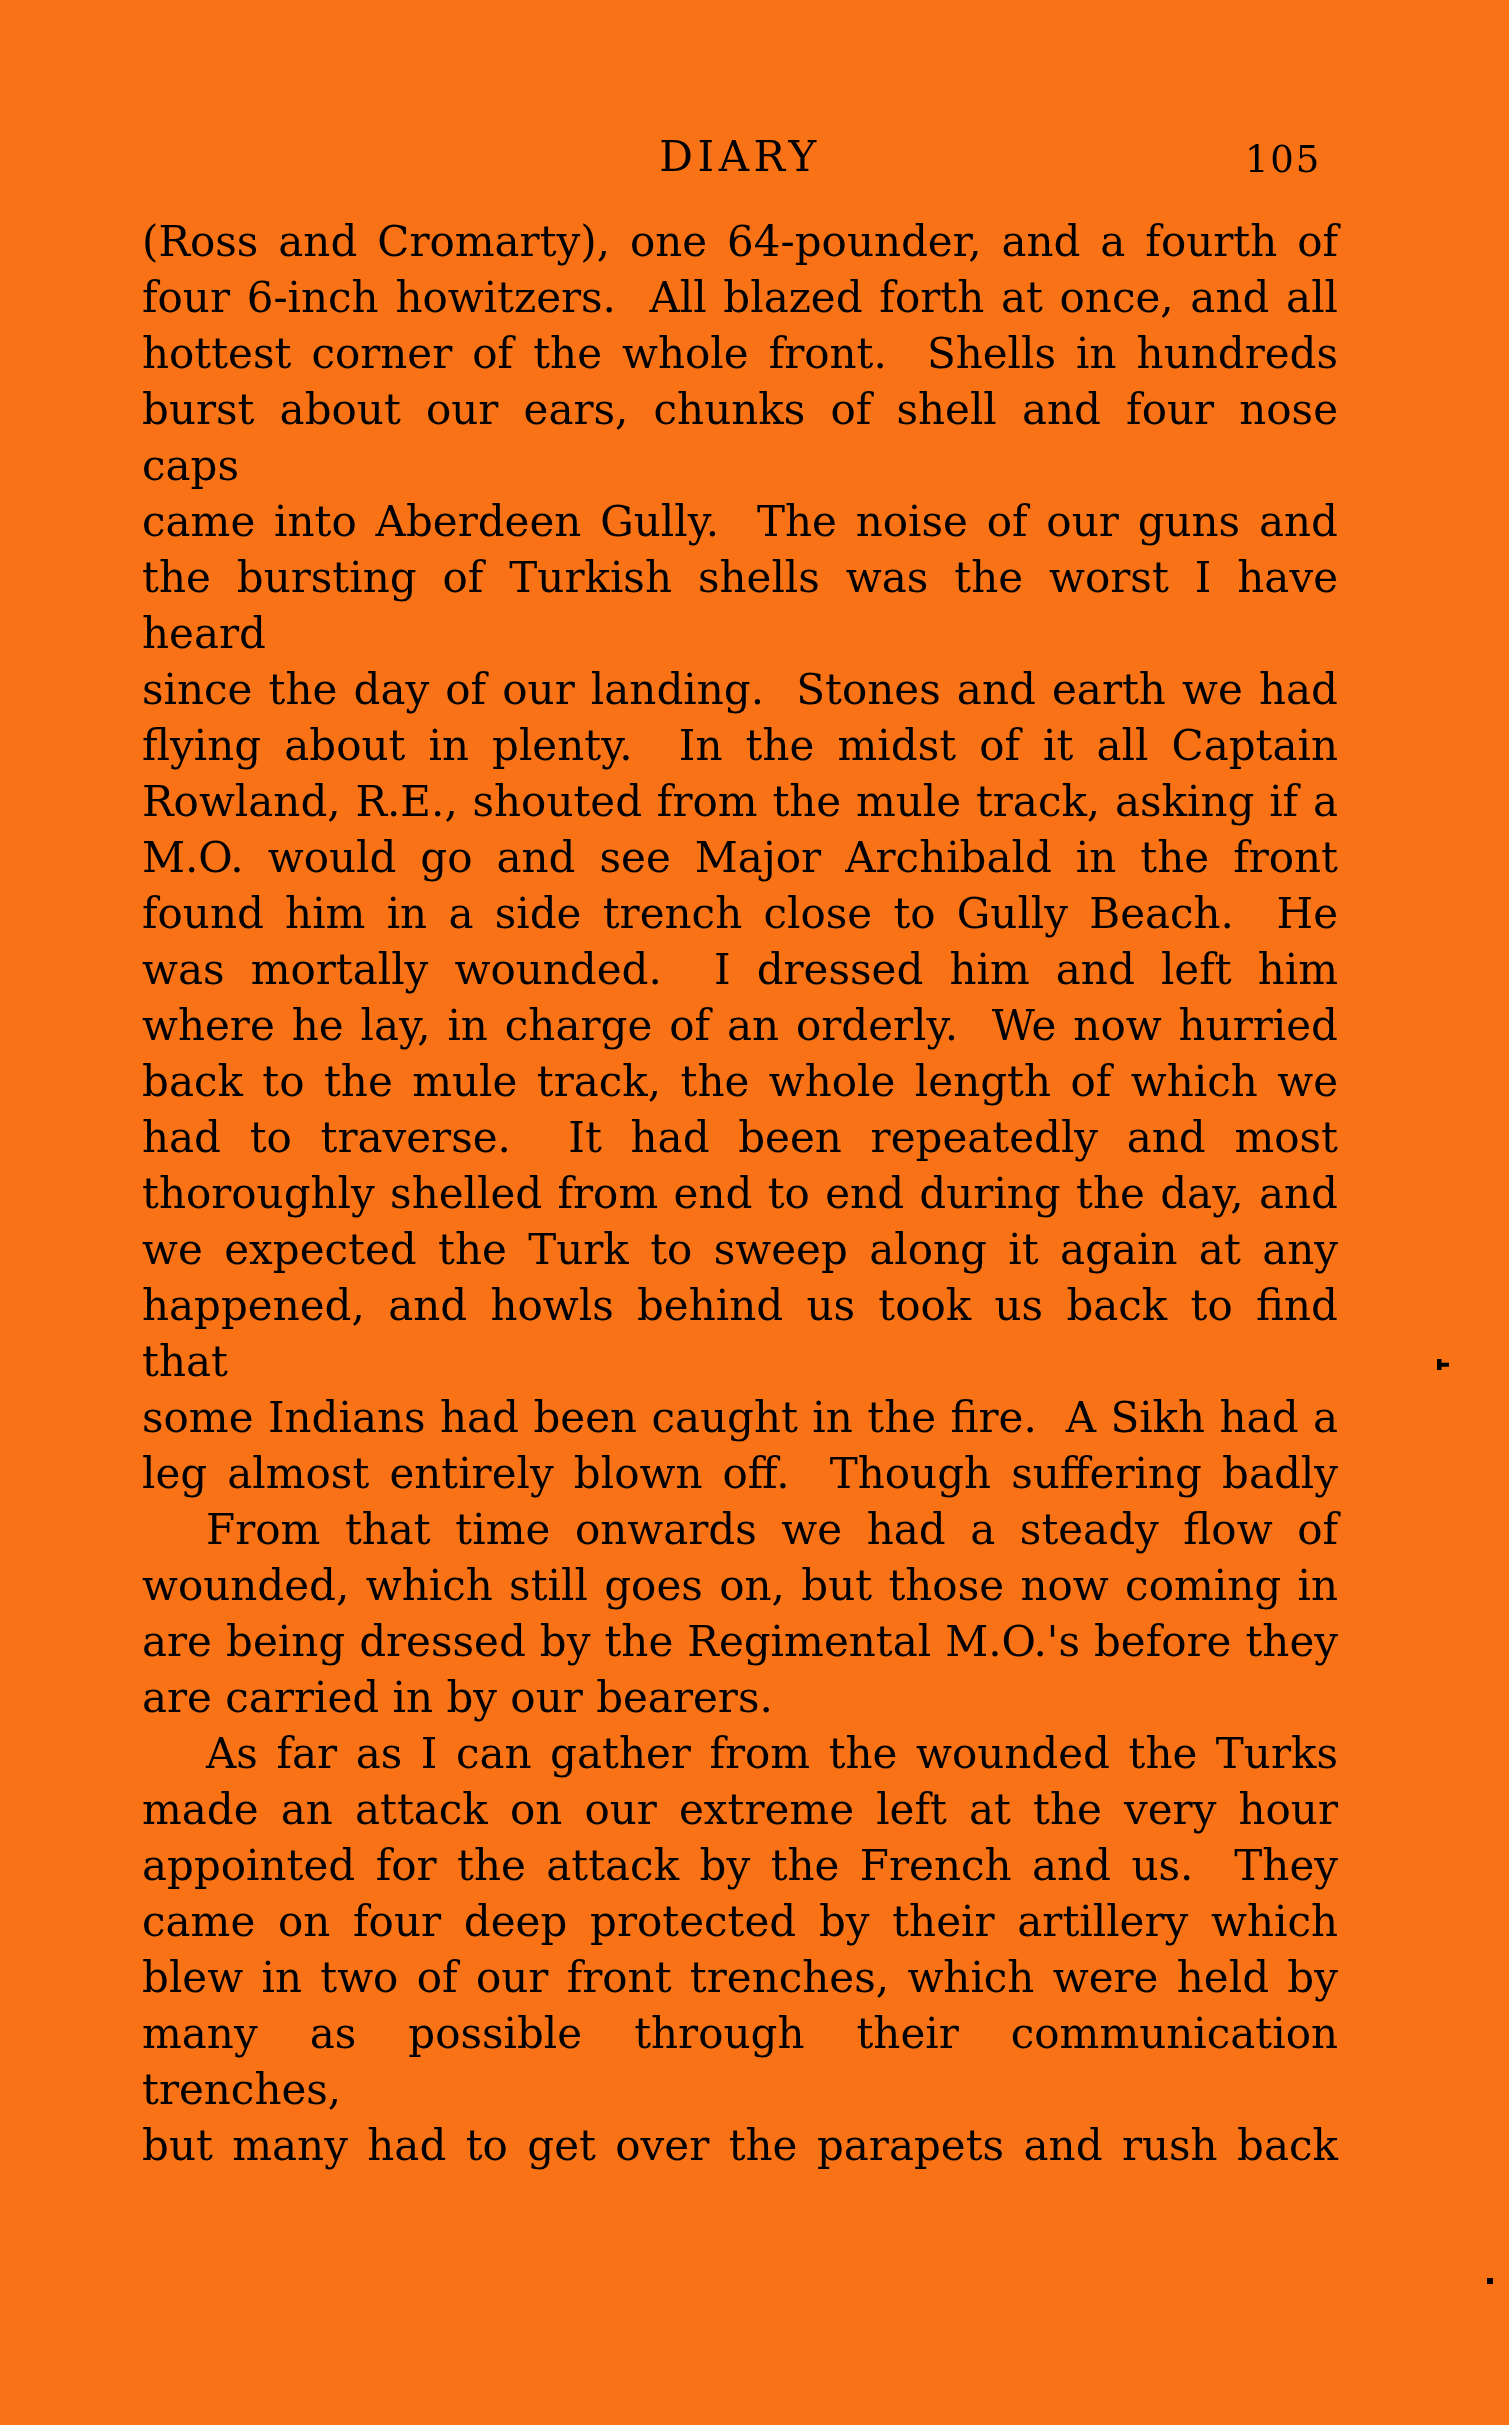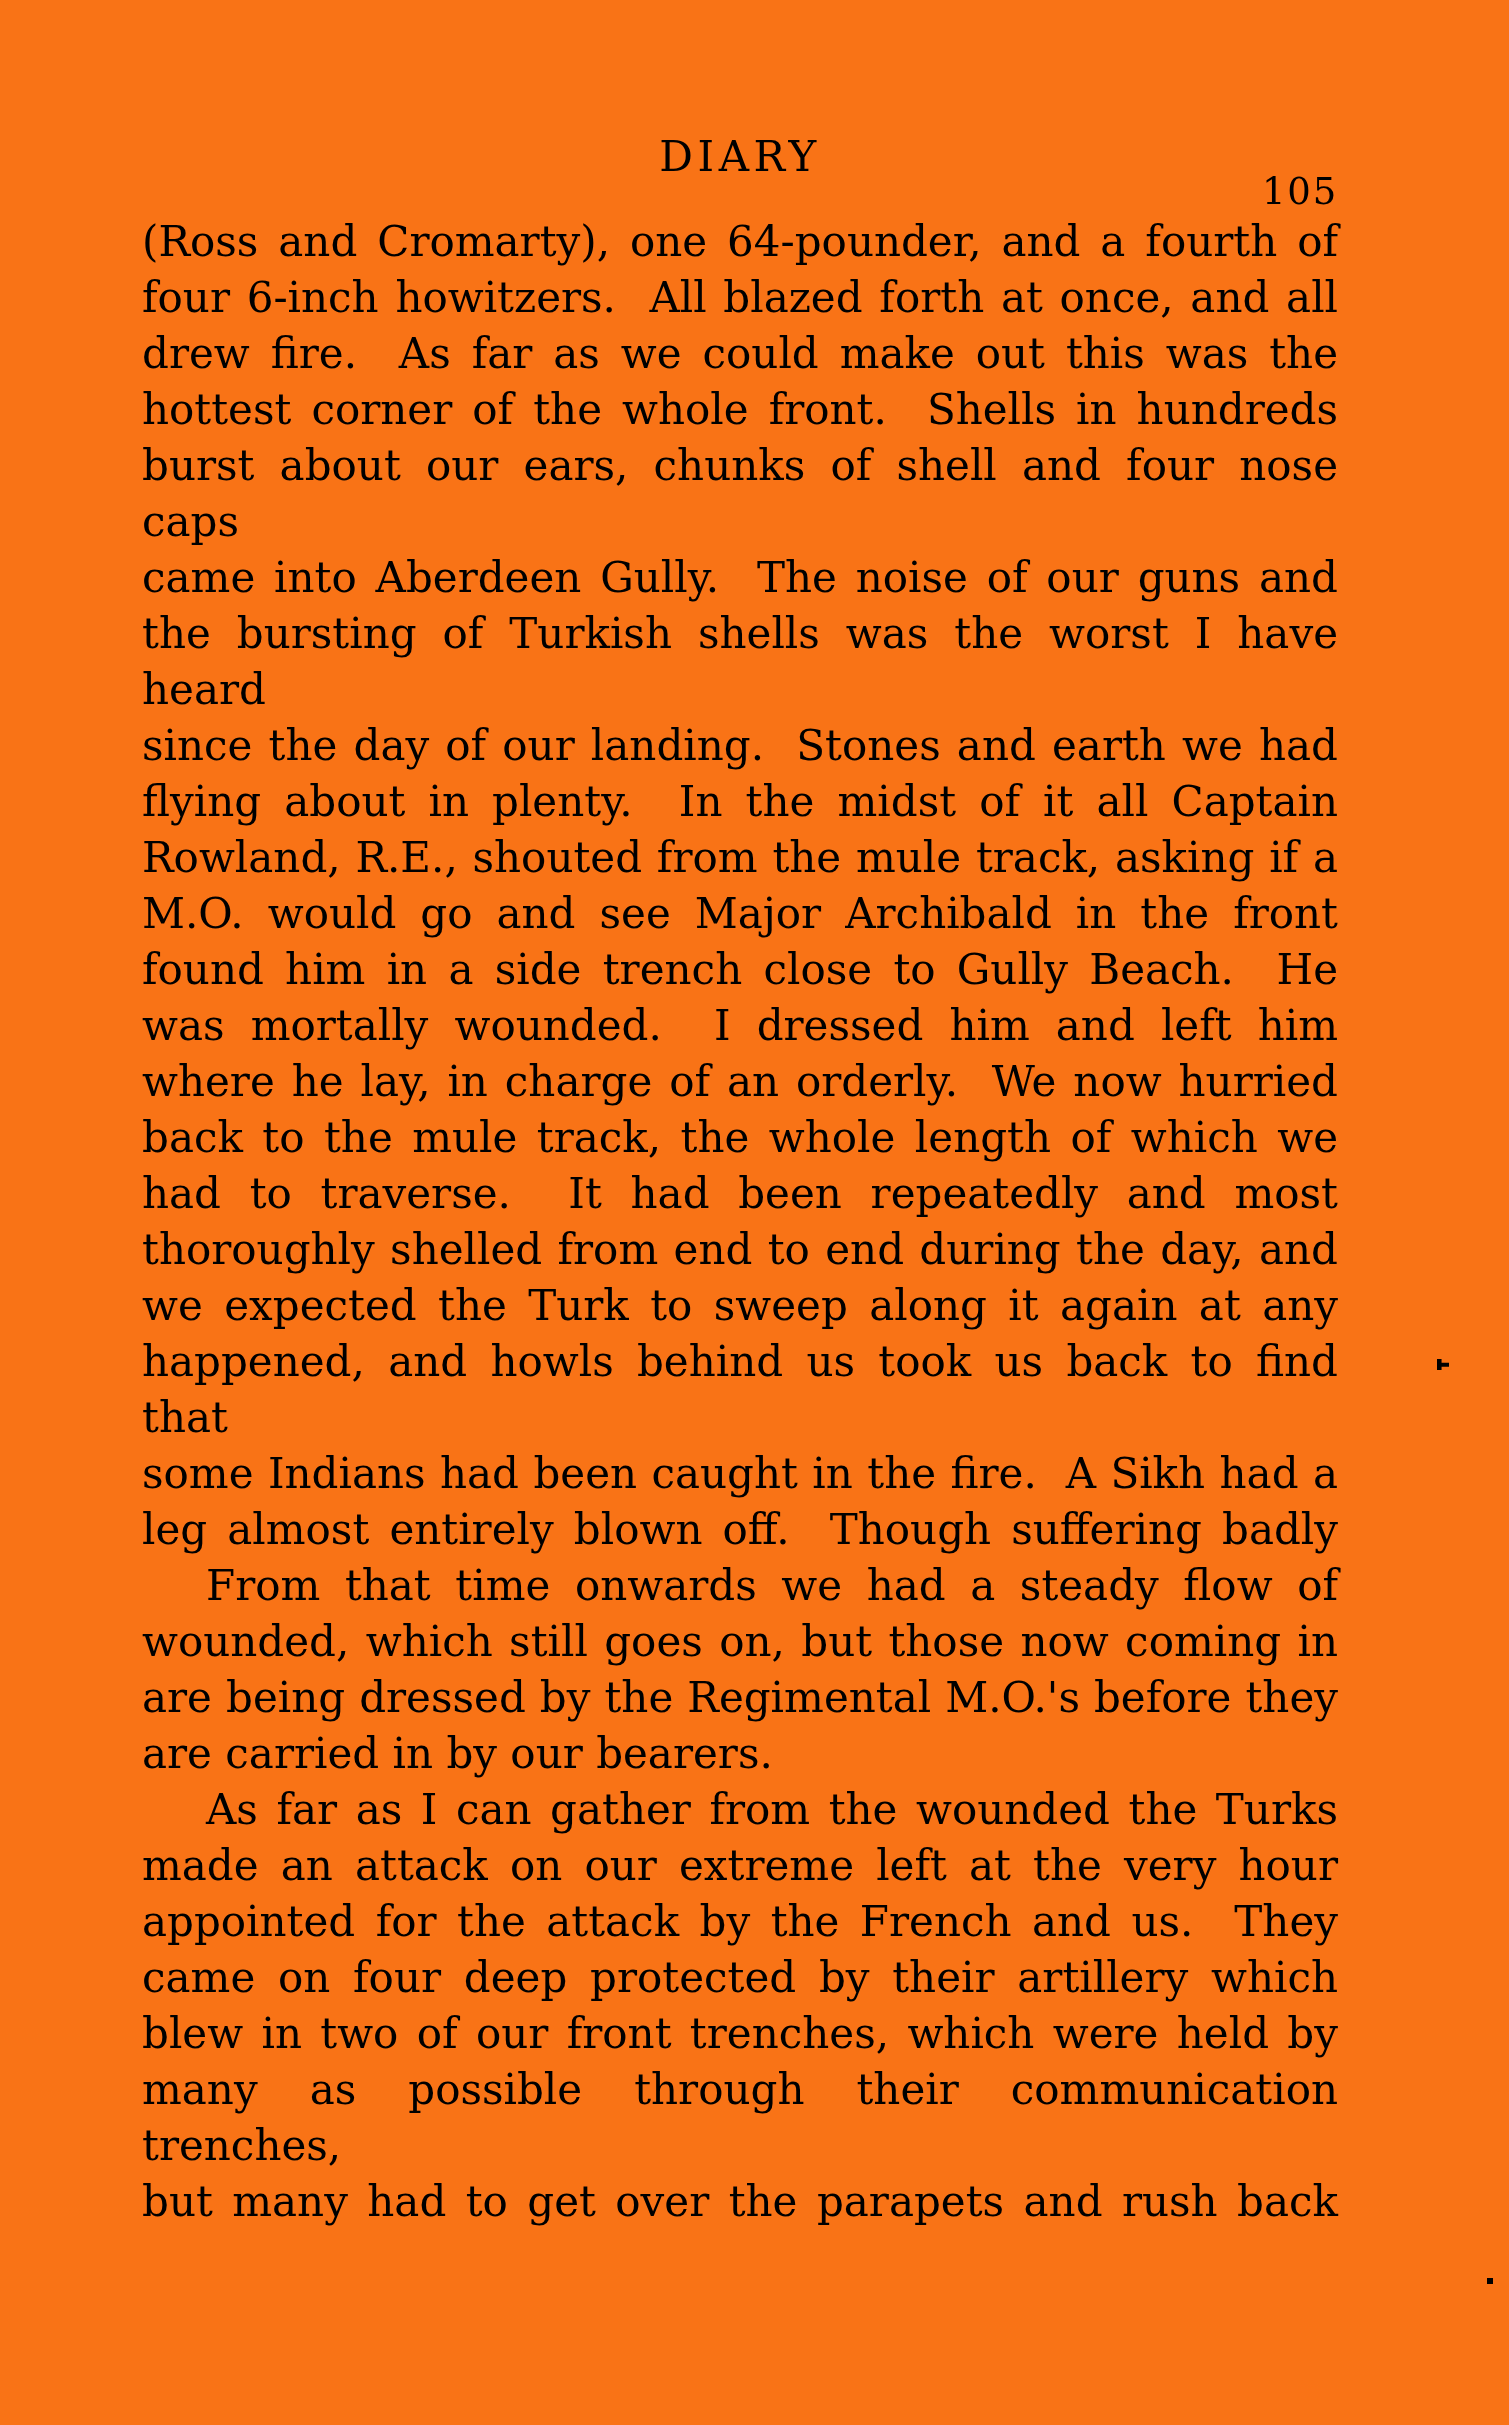--- a/index.html
+++ b/index.html
@@ -22,28 +22,27 @@
     top: 129px;
     width: 1196px;
     text-align: center;
     font-size: 42px;
     line-height: 56px;
     letter-spacing: 4.6px;
     white-space: pre;
   }
   .header-pagenum {
     position: absolute;
-    left: 142px;
+    left: 125px;
     top: 132px;
     width: 1196px;
     text-align: right;
     font-size: 37px;
     line-height: 56px;
     letter-spacing: 1.8px;
-    margin-top: 32px;
   }
   .page-text {
     position: absolute;
     left: 142px;
     top: 214px;
     width: 1196px;
     font-size: 42px;
     line-height: 56px;
   }
   .line {
@@ -78,21 +77,20 @@
 </head>
 <body>
 
 <div class="page">
   <div class="header-title">DIARY</div>
   <div class="header-pagenum">105</div>
 
   <div class="page-text">
       <div class="line">(Ross and Cromarty), one 64-pounder, and a fourth of</div>
       <div class="line">four 6-inch howitzers.  All blazed forth at once, and all</div>
-      <div class="line">drew fire.  As far as we could make out this was the</div>
       <div class="line">hottest corner of the whole front.  Shells in hundreds</div>
       <div class="line">burst about our ears, chunks of shell and four nose caps</div>
       <div class="line">came into Aberdeen Gully.  The noise of our guns and</div>
       <div class="line">the bursting of Turkish shells was the worst I have heard</div>
       <div class="line">since the day of our landing.  Stones and earth we had</div>
       <div class="line">flying about in plenty.  In the midst of it all Captain</div>
       <div class="line">Rowland, R.E., shouted from the mule track, asking if a</div>
       <div class="line">M.O. would go and see Major Archibald in the front</div>
       <div class="line">found him in a side trench close to Gully Beach.  He</div>
       <div class="line">was mortally wounded.  I dressed him and left him</div>

